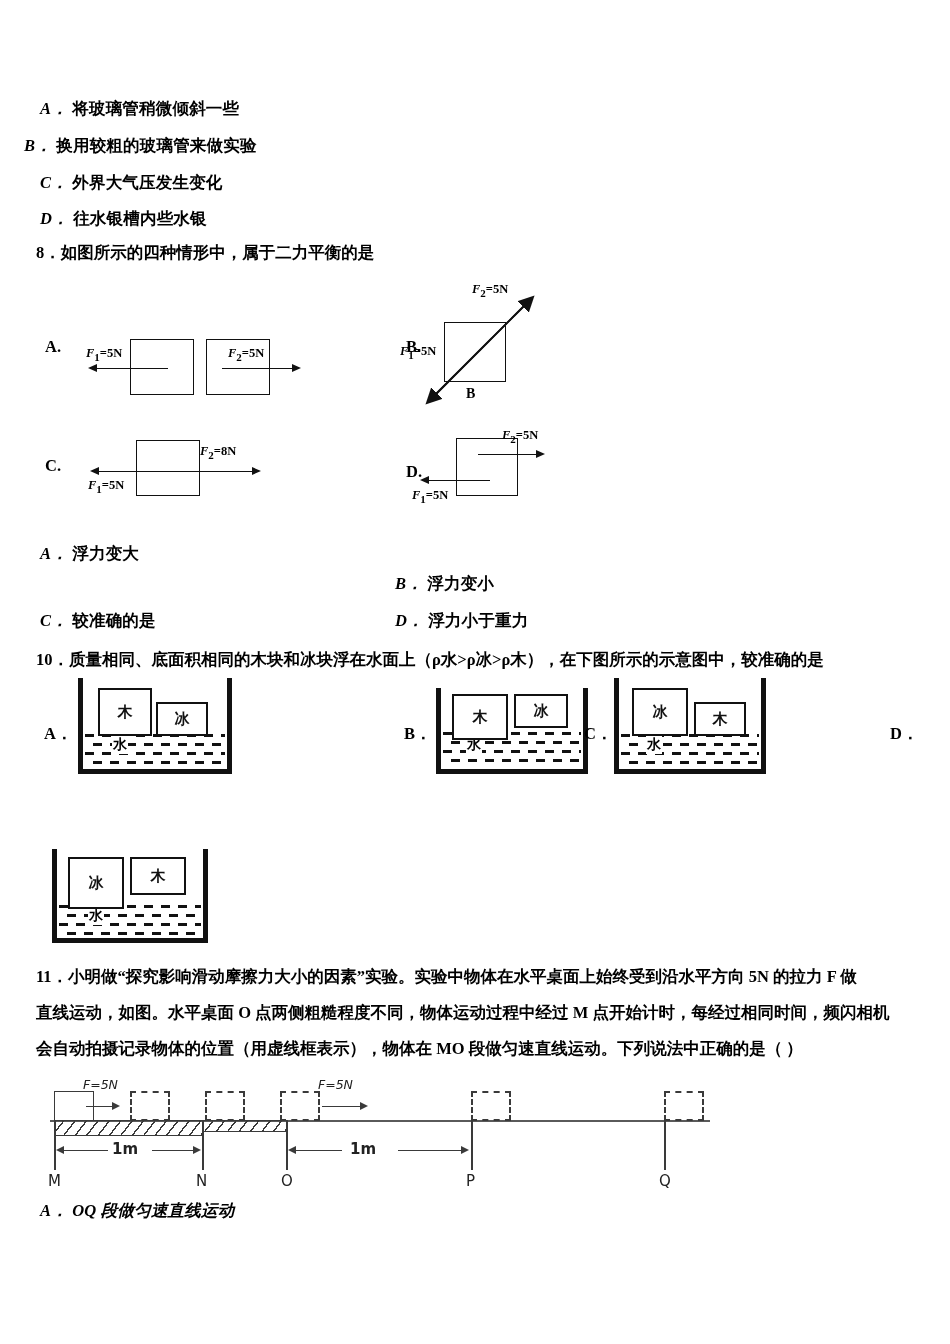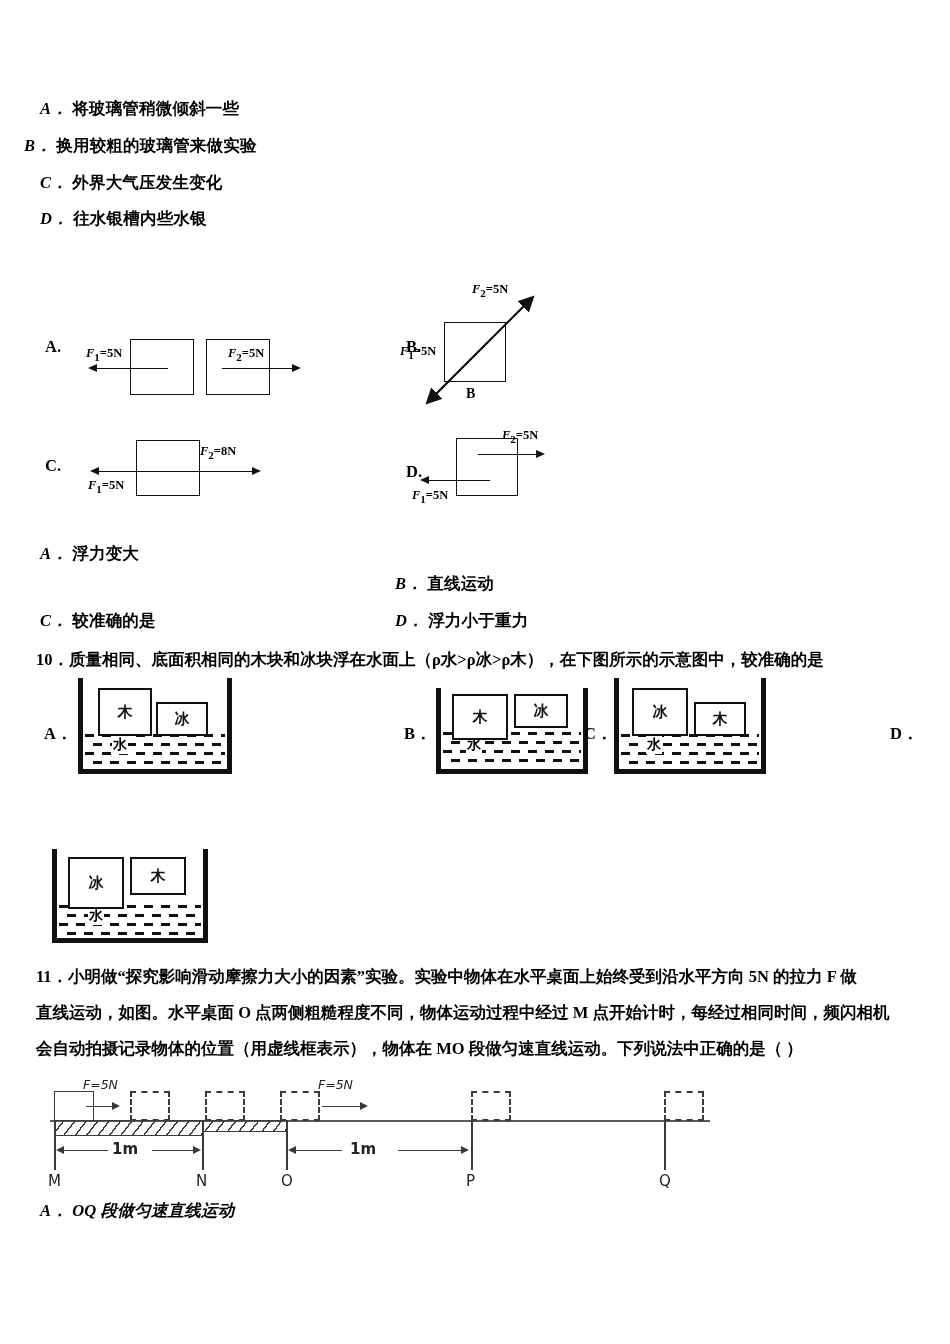--- a/index.html
+++ b/index.html
@@ -200,20 +200,21 @@
   </div>
   <div class="qline" style="left:40px; top:173px;">
     <span class="opt-letter">C．</span>
     <span>外界大气压发生变化</span>
   </div>
   <div class="qline" style="left:40px; top:209px;">
     <span class="opt-letter">D．</span>
     <span>往水银槽内些水银</span>
   </div>
 
+  <div class="stem" style="left:36px; top:238px;">8．如图所示的四种情形中，属于二力平衡的是</div>
 
   <div class="flabel" style="left:45px; top:337px;">A.</div>
   <div class="fig" style="left:80px; top:330px; width:230px; height:70px;">
     <div class="box-solid" style="left:50px; top:9px; width:64px; height:56px;"></div>
     <div class="box-solid" style="left:126px; top:9px; width:64px; height:56px;"></div>
 
     <div class="arrow-h" style="left:16px; top:38px; width:72px;"></div>
     <div class="arrow-head-l" style="left:8px; top:34px;"></div>
     <div class="flab" style="left:6px; top:16px;">
       <span class="ital">F</span><span class="sub n">1</span><span class="n">=5N</span>
@@ -278,21 +279,21 @@
       <span class="ital">F</span><span class="sub n">1</span><span class="n">=5N</span>
     </div>
   </div>
 
   <div class="qline" style="left:40px; top:544px;">
     <span class="opt-letter">A．</span>
     <span>浮力变大</span>
   </div>
   <div class="qline" style="left:395px; top:574px;">
     <span class="opt-letter">B．</span>
-    <span>直线运动</span>
+    <span>浮力变小</span>
   </div>
   <div class="qline" style="left:40px; top:611px;">
     <span class="opt-letter">C．</span>
     <span>较准确的是</span>
   </div>
   <div class="qline" style="left:395px; top:611px;">
     <span class="opt-letter">D．</span>
     <span>浮力小于重力</span>
   </div>
 

